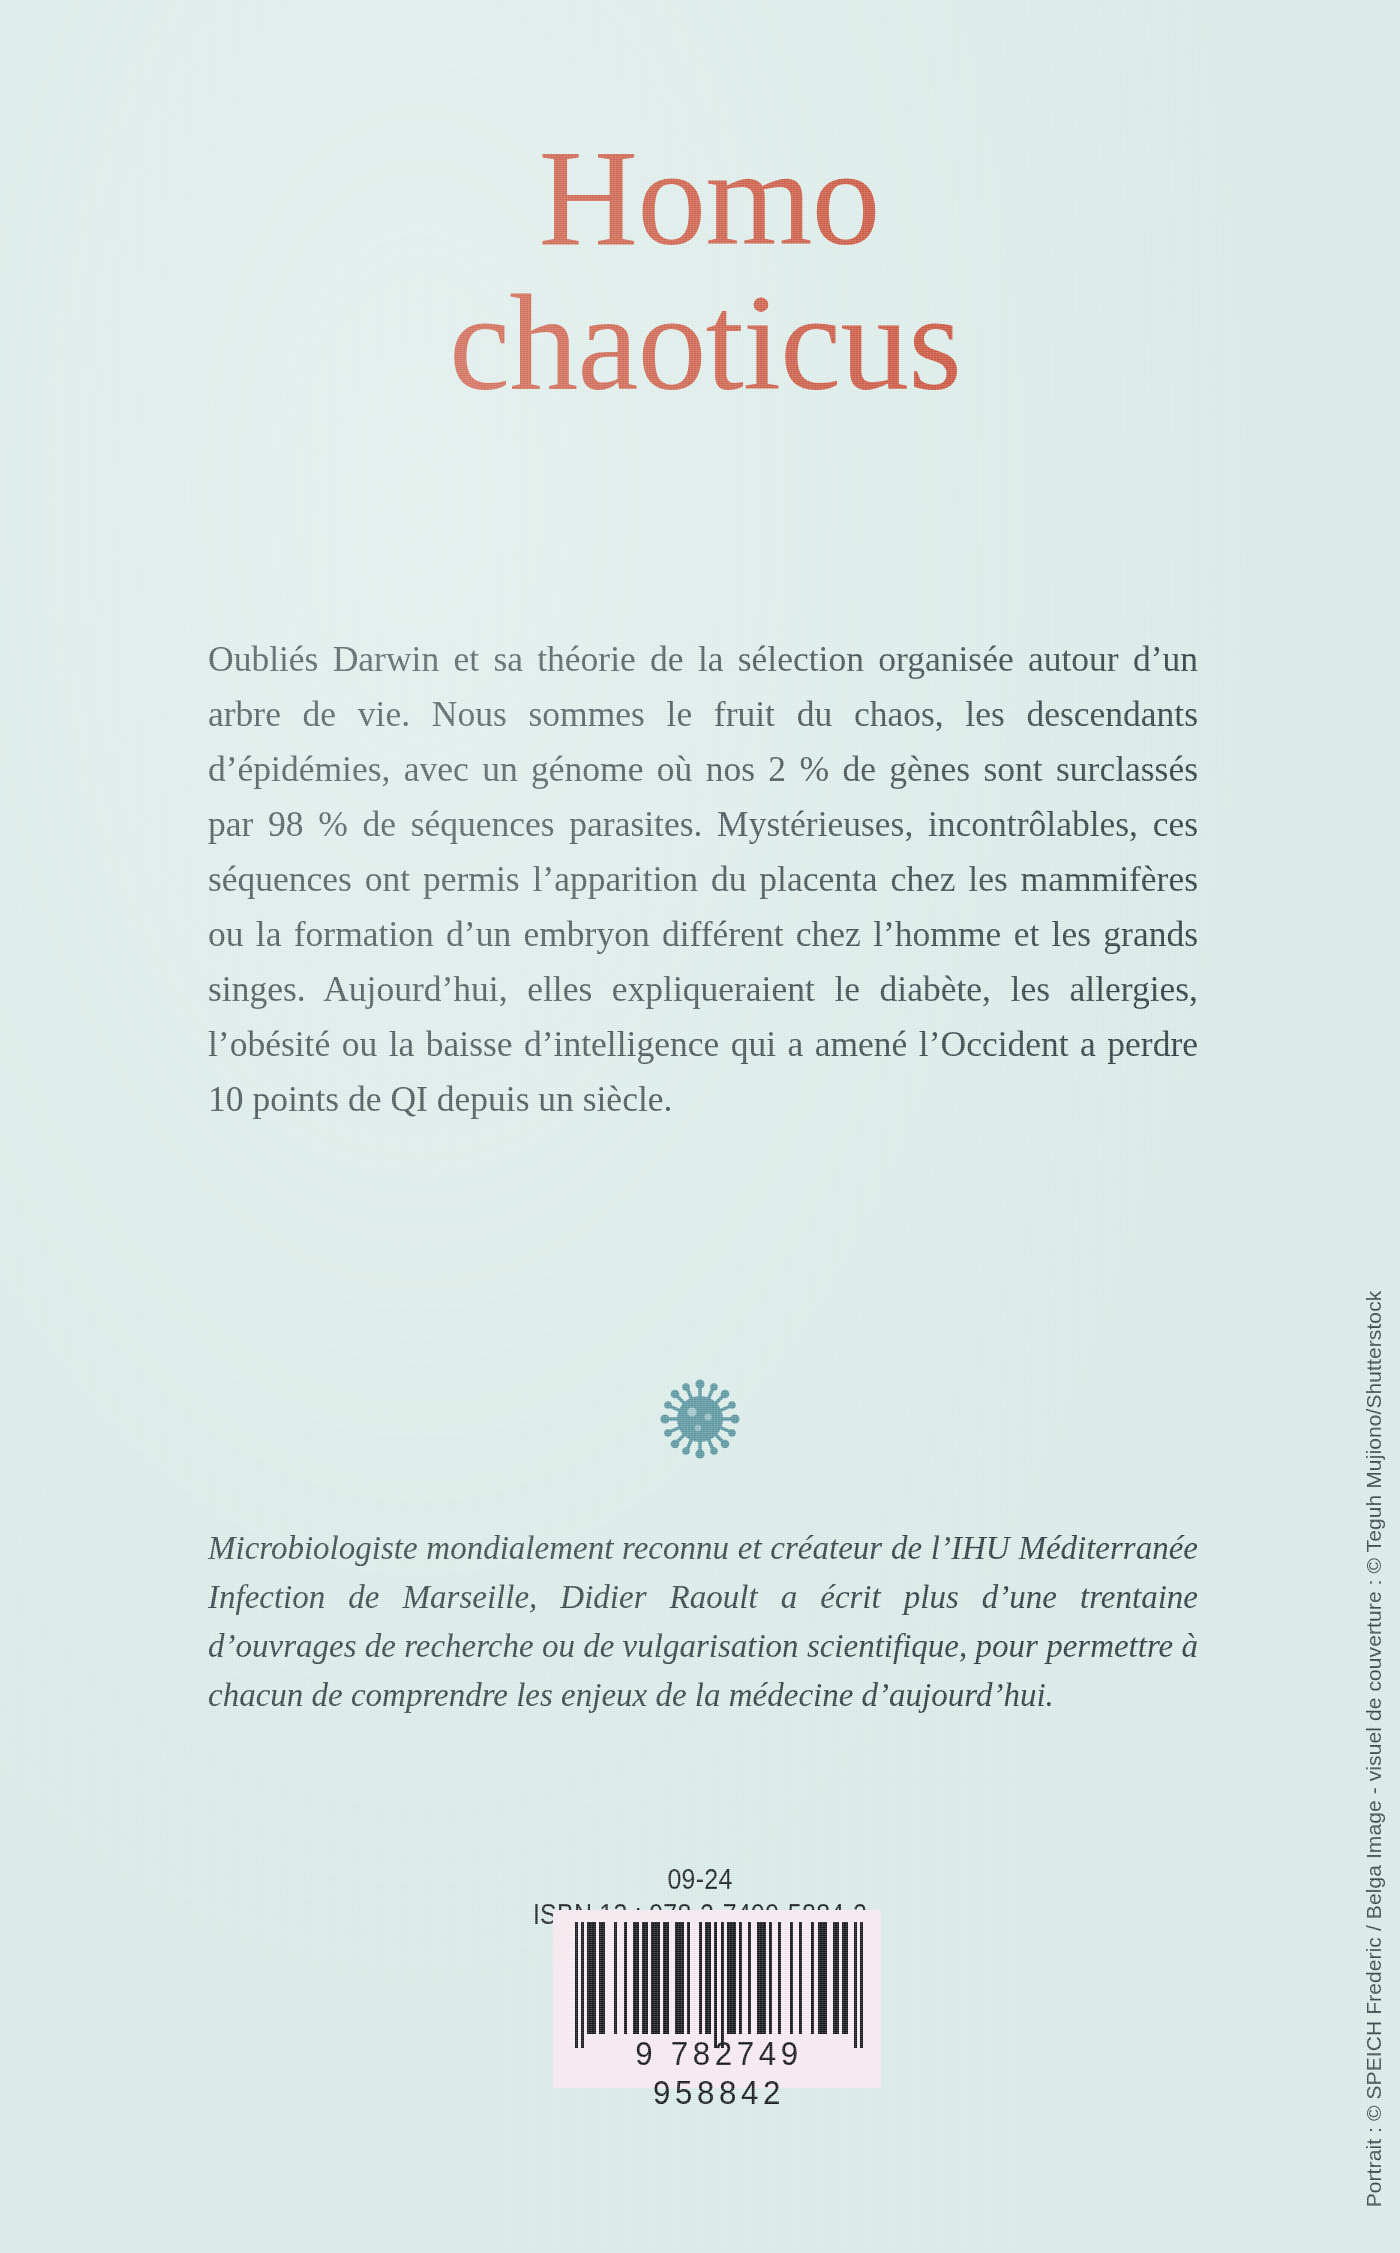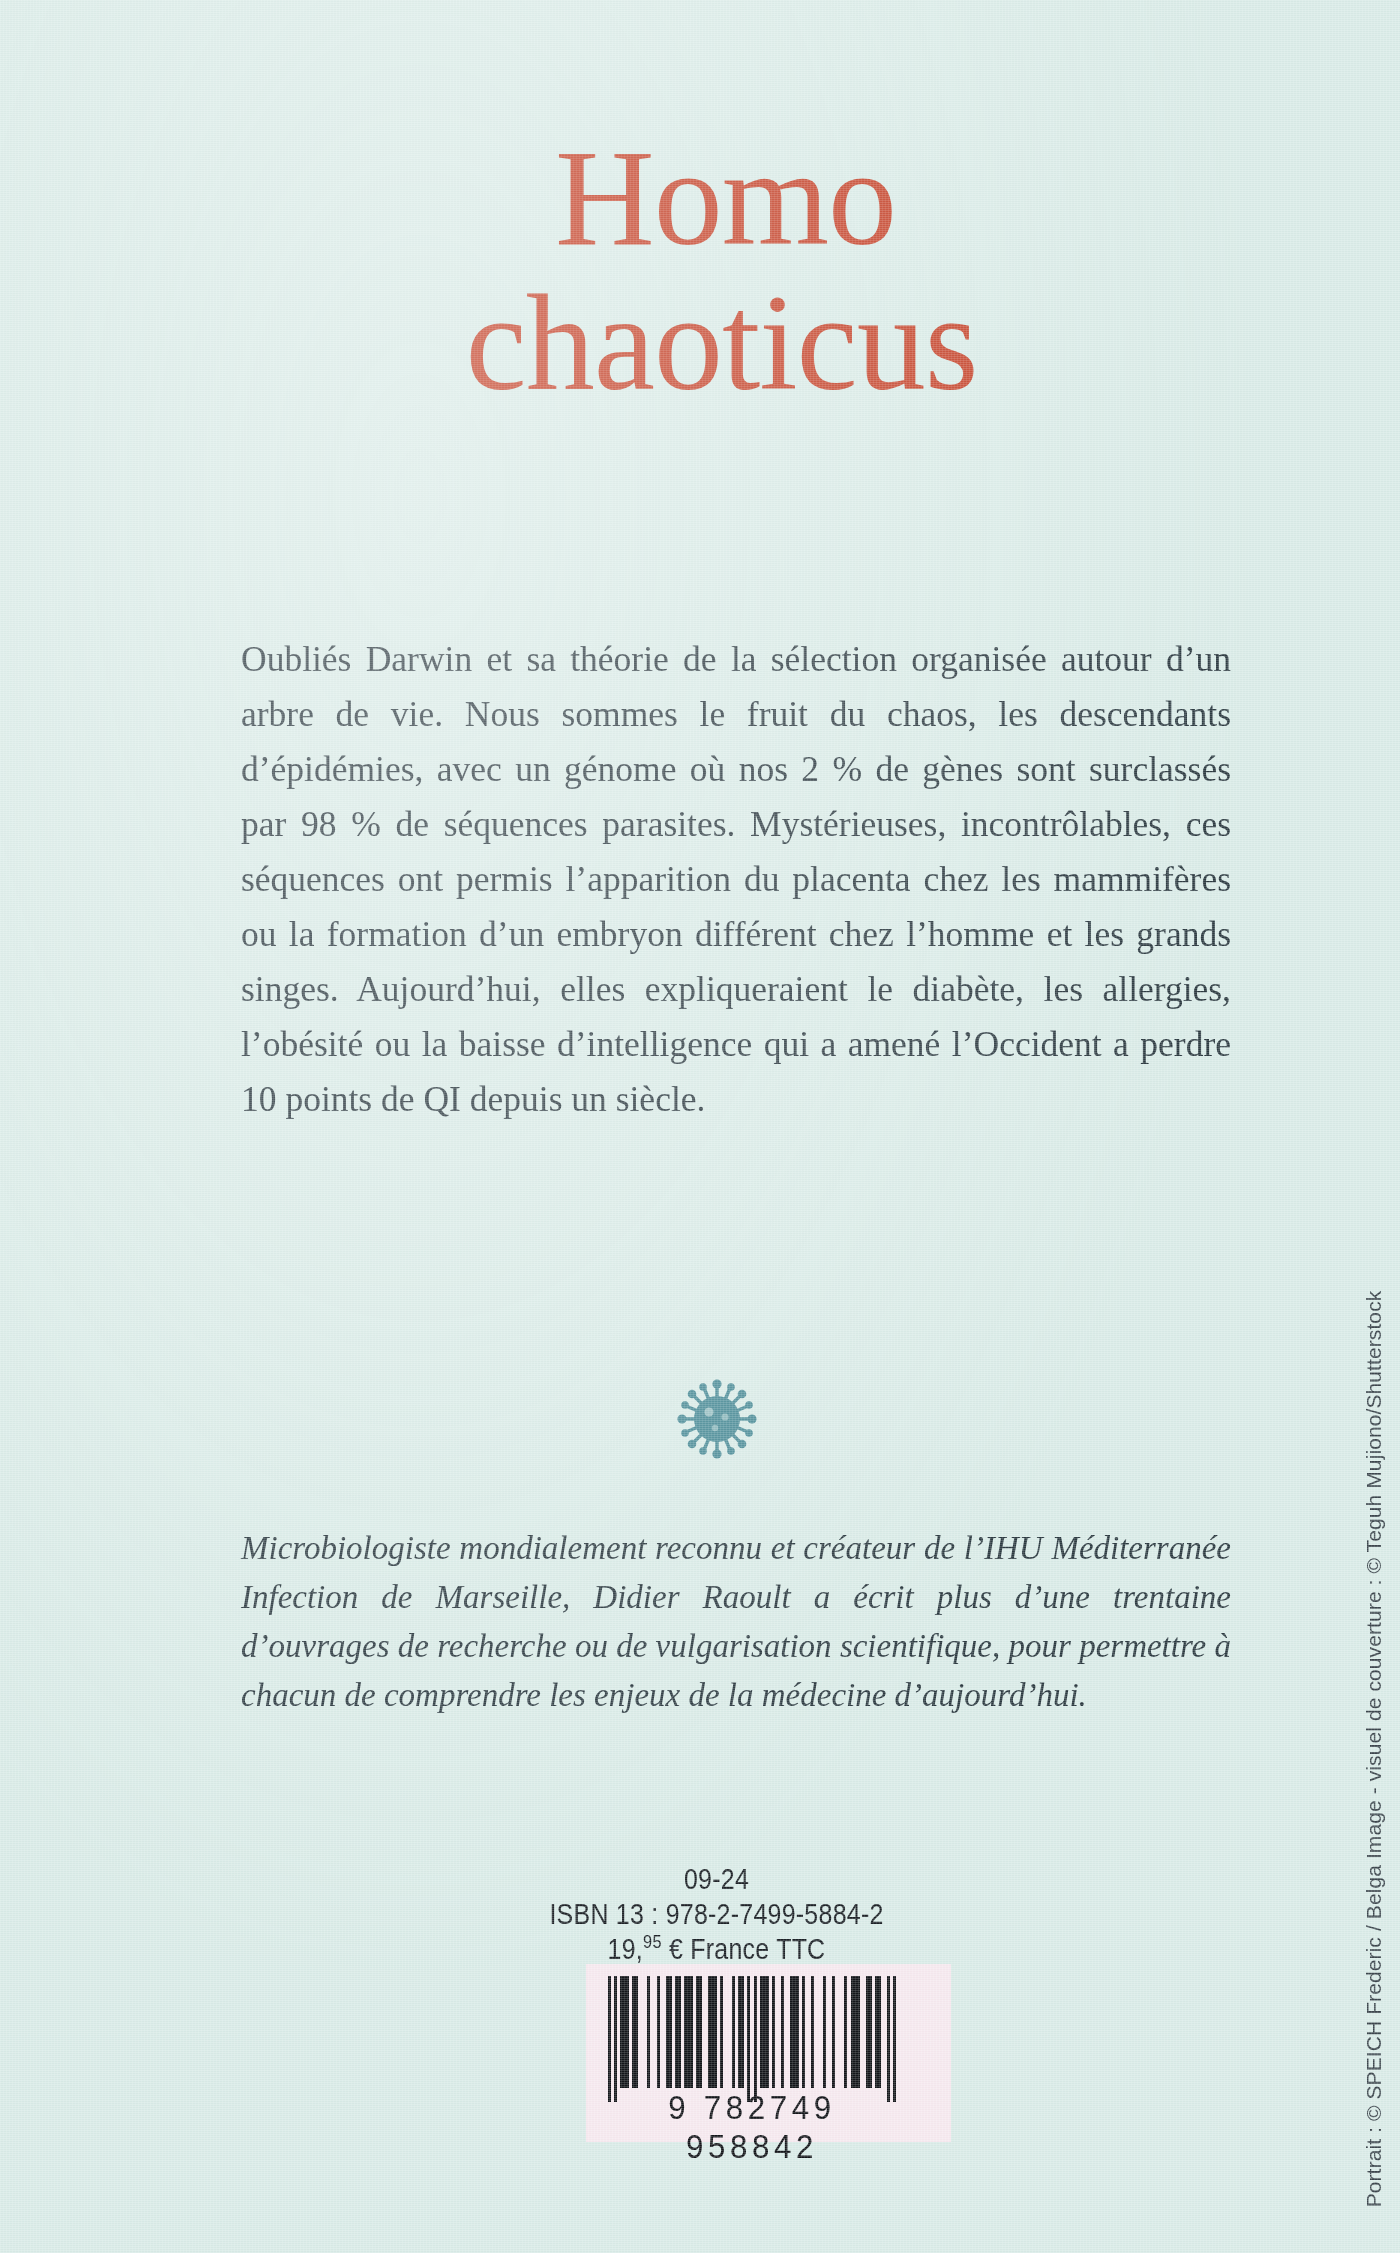--- a/index.html
+++ b/index.html
@@ -23,21 +23,20 @@
     opacity: 0.55;
     background-image:
       repeating-linear-gradient(0deg, rgba(255,255,255,0.28) 0px, rgba(255,255,255,0.28) 1px, rgba(0,0,0,0.012) 1px, rgba(0,0,0,0.012) 2px),
       repeating-linear-gradient(90deg, rgba(255,255,255,0.18) 0px, rgba(255,255,255,0.18) 1px, rgba(0,0,0,0.010) 1px, rgba(0,0,0,0.010) 3px),
       radial-gradient(ellipse at 30% 22%, rgba(255,255,255,0.55), rgba(255,255,255,0) 60%);
   }
 
   #cover {
     position: absolute;
     inset: 0;
-    margin-left: 33px;
   }
 
   
   #title-block {
     position: absolute;
     left: 0;
     right: 0;
     top: 128px;
     text-align: center;
   }
@@ -120,22 +119,22 @@
   #price-line sup {
     font-size: 19px;
     vertical-align: super;
     line-height: 0;
   }
 
   
   #barcode-block {
     position: absolute;
     left: 553px;
-    top: 1964px;
-    width: 365px;
+    top: 1910px;
+    width: 328px;
     height: 178px;
     background: #f6e9ef;
     padding: 16px;
     box-sizing: border-box;
   }
   #barcode-bars {
     position: absolute;
     left: 22px;
     top: 12px;
     width: 288px;

